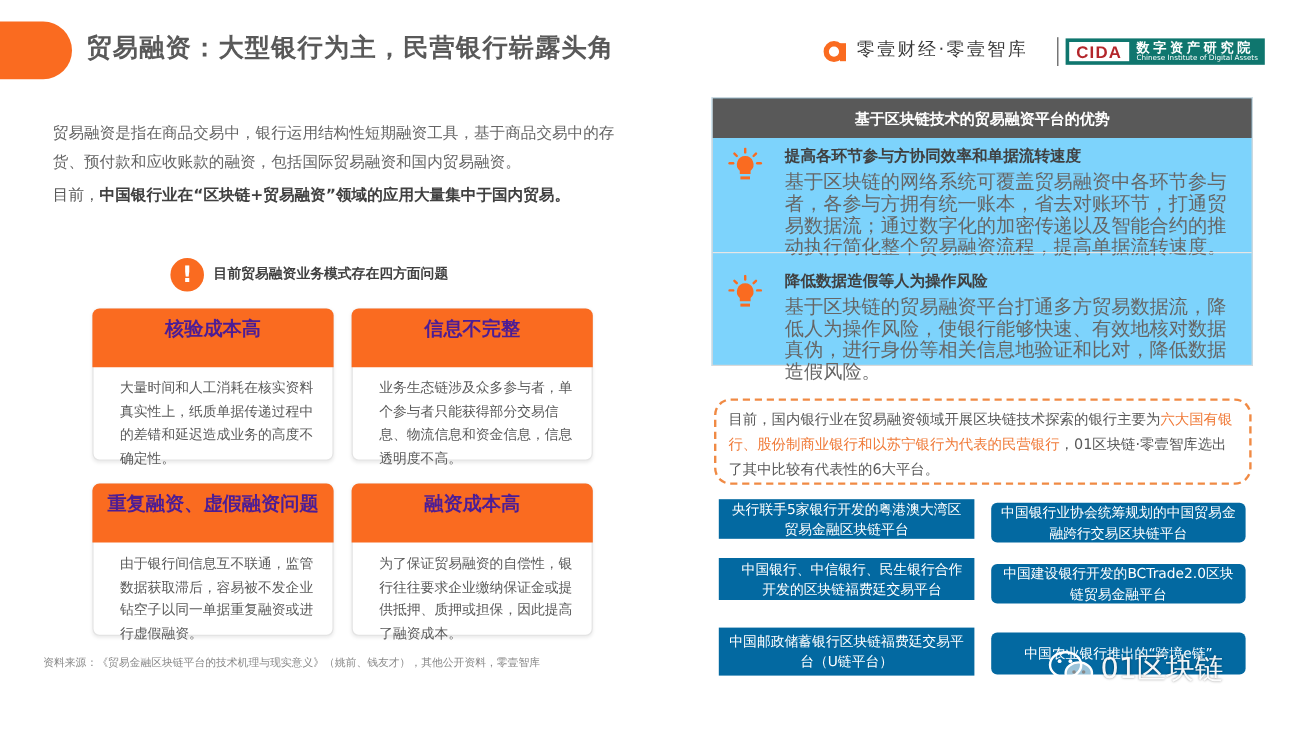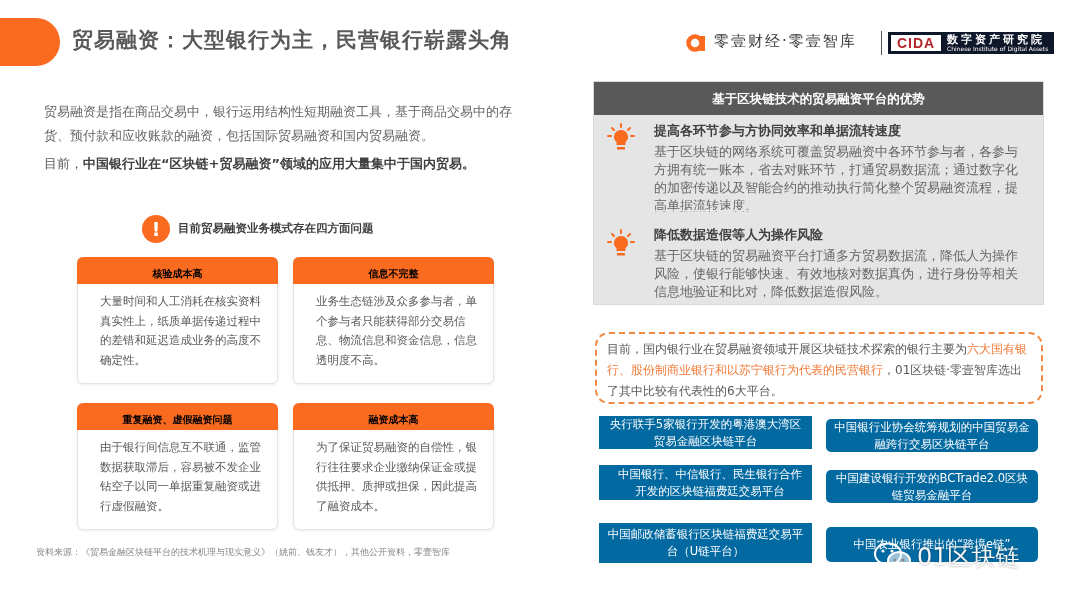--- a/index.html
+++ b/index.html
@@ -8,53 +8,53 @@
 
   .abs { position: absolute; }
 
   
   .title-tab { left: -20px; top: 18px; width: 80px; height: 48px; background: #fa6b20; border-radius: 0 24px 24px 0; }
   .title { left: 72px; top: 26px; font-size: 21px; font-weight: bold; color: #595959; letter-spacing: 1px; white-space: nowrap; }
 
   .logo-a { left: 686px; top: 33px; width: 20px; height: 20px; }
   .logo-text { left: 714px; top: 32px; font-size: 15px; color: #3a3a3a; letter-spacing: 2px; white-space: nowrap; }
   .logo-divider { left: 881px; top: 31px; width: 1px; height: 24px; background: #555; }
-  .cida { left: 888px; top: 32px; width: 166px; height: 22px; background: #0f172a; display: flex; align-items: center; padding: 0 3px; }
+  .cida { left: 888px; top: 32px; width: 166px; height: 22px; background: #0f766e; display: flex; align-items: center; padding: 0 3px; }
   .cida-mark { width: 50px; height: 16px; background: #fff; color: #b3262b; font-family: "Liberation Sans", sans-serif; font-weight: bold; font-size: 14px; line-height: 16px; text-align: center; letter-spacing: 1px; }
   .cida-right { margin-left: 6px; display: flex; flex-direction: column; color: #fff; line-height: 1; }
   .cida-cn { font-size: 11px; letter-spacing: 3px; font-weight: bold; }
   .cida-en { font-size: 6px; margin-top: 1px; white-space: nowrap; }
 
   
   .intro { left: 44px; top: 100px; width: 470px; font-size: 13px; line-height: 24px; color: #666; }
   .intro-2 { left: 44px; top: 152px; width: 480px; font-size: 13px; line-height: 24px; color: #595959; }
   .intro-2 b { color: #404040; }
 
   .warn-icon { left: 142px; top: 215px; width: 28px; height: 28px; border-radius: 50%; background: #fa6b20; color: #fff; font-weight: bold; font-size: 19px; line-height: 28px; text-align: center; }
   .warn-text { left: 178px; top: 221px; font-size: 11.5px; color: #404040; font-weight: bold; white-space: nowrap; }
 
   .card { position: absolute; width: 201px; height: 127px; border: 1px solid #e4e4e4; border-radius: 6px; background: #fff; box-shadow: 0 1px 3px rgba(0,0,0,0.08); }
-  .card-head { height: 27px; background: #fa6b20; border-radius: 6px 6px 0 0; color: #000000; font-weight: bold; font-size: 10px; line-height: 33px; text-align: center; margin: -1px -1px 0 -1px; }
+  .card-head { height: 49px; background: #fa6b20; border-radius: 6px 6px 0 0; color: #4c1d95; font-weight: bold; font-size: 16px; line-height: 33px; text-align: center; margin: -1px -1px 0 -1px; }
   .card-body { padding: 8px 16px 0 22px; font-size: 11.5px; line-height: 19.5px; color: #595959; }
   .card-1 { left: 77px; top: 257px; }
   .card-2 { left: 293px; top: 257px; }
   .card-3 { left: 77px; top: 403px; }
   .card-4 { left: 293px; top: 403px; }
 
   .source { left: 36px; top: 546px; font-size: 9px; color: #888; white-space: nowrap; font-family: "DejaVu Serif", serif; }
 
   
-  .adv-panel { left: 593px; top: 81px; width: 451px; height: 224px; border: 1px solid #d9d9d9; background: #e5e5e5; }
+  .adv-panel { left: 593px; top: 81px; width: 451px; height: 224px; border: 1px solid #d9d9d9; background: #7dd3fc; }
   .adv-head { height: 33px; background: #595959; color: #fff; font-weight: bold; font-size: 12.5px; line-height: 33px; text-align: center; }
   .adv-item { position: relative; height: 95px; padding: 6px 14px 0 60px; }
   .adv-item + .adv-item { border-top: 1px solid #e6e6e6; height: 96px; padding-top: 14px; }
   .bulb { position: absolute; left: 12px; top: 8px; width: 30px; height: 30px; }
   .adv-item + .adv-item .bulb { top: 18px; }
   .adv-title { font-size: 13px; font-weight: bold; color: #404040; line-height: 20px; }
-  .adv-desc { margin-top: 2px; font-size: 13px; line-height: 18px; color: #666; }
+  .adv-desc { margin-top: 2px; font-size: 16px; line-height: 18px; color: #666; }
 
   .note { left: 595px; top: 332px; width: 448px; height: 72px; border: 2px dashed #f08a44; border-radius: 14px; padding: 5px 10px; font-size: 12px; line-height: 21px; color: #595959; }
   .note .hl { color: #f07a38; }
 
   .plat { position: absolute; height: 33px; display: flex; align-items: center; justify-content: center; text-align: center; color: #fff; font-size: 11.5px; line-height: 17px; padding: 0 8px; }
   .plat-gray { background: #0369a1; width: 213px; }
   .plat-orange { background: #0369a1; width: 212px; border-radius: 5px; }
   .p1 { left: 599px; top: 416px; }
   .p2 { left: 826px; top: 419px; }
   .p3 { left: 599px; top: 465px; height: 35px; padding-left: 17px; }

